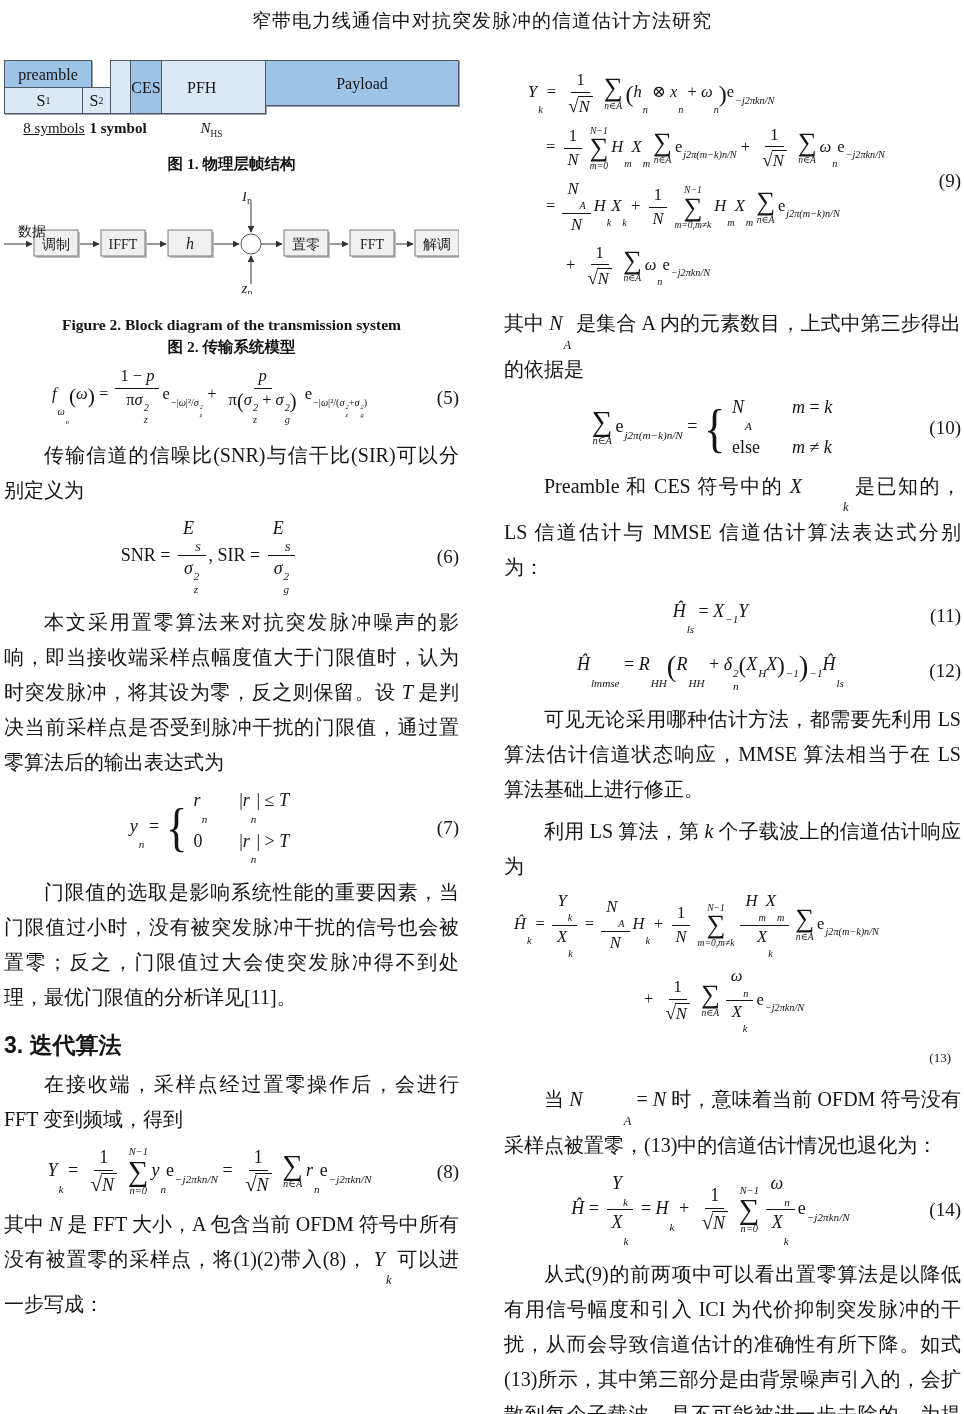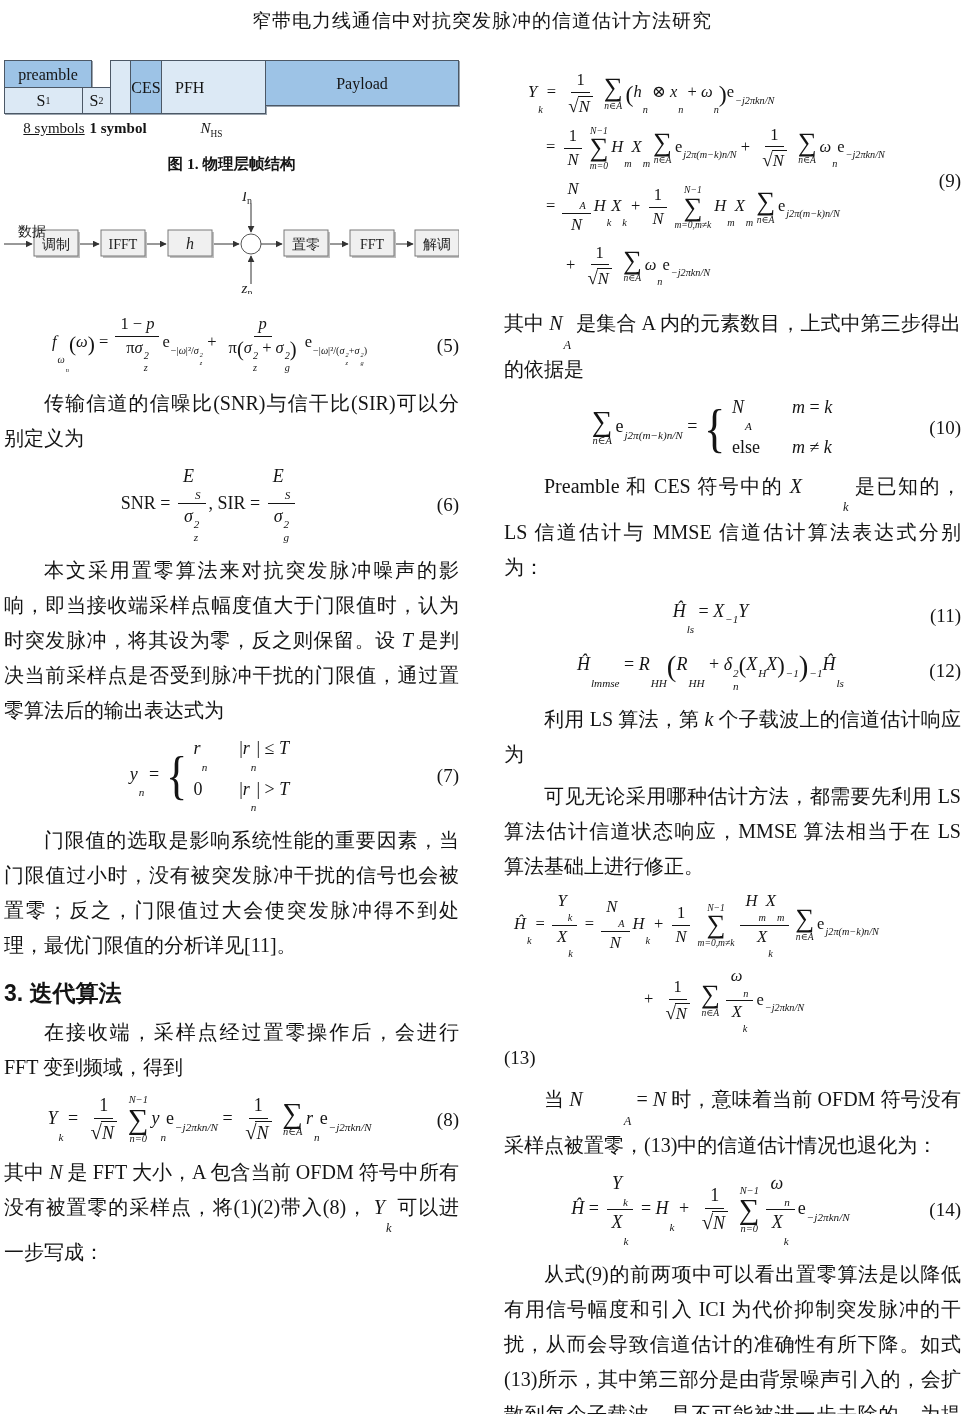--- a/index.html
+++ b/index.html
@@ -36,21 +36,21 @@
   .eq-sm .eqbody,.eq-sm .eqline{font-size:16.5px;}
   .eqnum{width:44px;text-align:right;flex:none;font-size:19px;}
   .eqlines{flex:1;font-size:18px;}
   .eqline{white-space:nowrap;margin:7px 0;}
   .eq9 .eqline:nth-child(1){margin-left:24px;}
   .eq9 .eqline:nth-child(2){margin-left:42px;}
   .eq9 .eqline:nth-child(3){margin-left:42px;}
   .eq9 .eqline:nth-child(4){margin-left:62px;}
   .eq13 .eqline:nth-child(1){margin-left:10px;}
   .eq13 .eqline:nth-child(2){margin-left:140px;}
-  .eqnum13{text-align:left;padding-right:10px;font-size:19px;margin:-2px 0 4px;}
+  .eqnum13{text-align:right;padding-right:10px;font-size:13px;margin:-2px 0 4px;}
   
   .mu{font-style:normal;}
   .mi{font-style:italic;}
   .msc{white-space:nowrap;}
   .mstack{display:inline-flex;flex-direction:column;justify-content:center;
           vertical-align:-0.6em;font-size:0.62em;line-height:1.15;
           text-align:left;margin-left:1px;}
   .msup,.msub{display:block;min-height:1.1em;}
   .mfrac{display:inline-flex;flex-direction:column;align-items:center;
          vertical-align:middle;margin:0 3px;line-height:1.25;}
@@ -83,21 +83,21 @@
       <div class="f1box f1l" style="left:0;top:27px;width:79px;height:27px;">
           <span>S</span>
           <sub>1</sub>
         </div>
       <div class="f1box f1l" style="left:78px;top:27px;width:29px;height:27px;">
           <span>S</span>
           <sub>2</sub>
         </div>
       <div class="f1box f1l" style="left:106px;top:0;width:21px;height:54px;"></div>
       <div class="f1box f1m" style="left:126px;top:0;width:32px;height:54px;">CES</div>
-      <div class="f1box f1l" style="left:157px;top:0;width:105px;height:54px;justify-content:flex-start;padding-left:13px;">PFH</div>
+      <div class="f1box f1l" style="left:157px;top:0;width:105px;height:54px;justify-content:flex-start;padding-left:25px;">PFH</div>
       <div class="f1box f1m" style="left:261px;top:0;width:194px;height:46px;">Payload</div>
       <div class="f1lab" style="left:6px;width:88px;text-align:center;text-decoration:underline;">8 symbols</div>
       <div class="f1lab" style="left:76px;width:76px;text-align:center;font-weight:bold;">1 symbol</div>
       <div class="f1lab" style="left:160px;width:95px;text-align:center;"><i>N</i><sub>HS</sub></div>
     </div>
 
     <div class="cap-wrap">
       <div class="fig-cap">图 1.  物理层帧结构</div>
     </div>
 
@@ -142,20 +142,24 @@
         <text x="119" y="57">IFFT</text>
         <text x="186" y="57" font-style="italic" font-size="16">h</text>
         <text x="302" y="57">置零</text>
         <text x="368" y="57">FFT</text>
         <text x="433" y="57">解调</text>
         <text x="243" y="9"><tspan font-style="italic" font-size="15">I</tspan><tspan font-size="10" dy="3">n</tspan></text>
         <text x="243" y="101"><tspan font-style="italic" font-size="15">z</tspan><tspan font-size="10" dy="3">n</tspan></text>
       </g>
     </svg>
 
+    <div class="cap-wrap">
+      <div class="fig-cap">Figure 2. Block diagram of the transmission system</div>
+      <div class="fig-cap">图 2.  传输系统模型</div>
+    </div>
 
     <div class="equation eq-sm">
       <div class="eqbody"><span class="msc"><span class="mi">f</span><span class="mstack">
               <span class="msup"></span>
               <span class="msub"><span class="msc"><span class="mi">ω</span><span class="mstack">
                     <span class="msup"></span>
                     <span class="msub"><span class="mi">n</span></span>
                   </span></span></span>
             </span></span><span class="mparen" style="font-size: 1.3em;">(</span><span class="mi">ω</span><span class="mparen" style="font-size: 1.3em;">)</span><span class="mu"> = </span><span class="mfrac">
             <span class="mnum"><span class="mu">1 − </span><span class="mi">p</span></span>
@@ -461,23 +465,23 @@
           </span><span class="mparen" style="font-size: 1.6em;">)</span><span class="mstack">
             <span class="msup"><span class="mi">−1</span></span>
             <span class="msub"></span>
           </span><span class="msc"><span class="mi">Ĥ</span><span class="mstack">
               <span class="msup"></span>
               <span class="msub"><span class="mi">ls</span></span>
             </span></span></div>
       <div class="eqnum">(12)</div>
     </div>
 
+    <p class="para indent">可见无论采用哪种估计方法，都需要先利用 LS 算法估计信道状态响应，MMSE 算法相当于在 LS 算法基础上进行修正。</p>
+
     <p class="para indent"><span class="mu">利用 LS 算法，第 </span><span class="mi">k</span><span class="mu"> 个子载波上的信道估计响应为</span></p>
-
-    <p class="para indent">可见无论采用哪种估计方法，都需要先利用 LS 算法估计信道状态响应，MMSE 算法相当于在 LS 算法基础上进行修正。</p>
 
     <div>
       <div class="eqlines eq13 eq-sm">
           <div class="eqline"><span class="msc"><span class="mi">Ĥ</span><span class="mstack">
                 <span class="msup"></span>
                 <span class="msub"><span class="mi">k</span></span>
               </span></span><span class="mu"> = </span><span class="mfrac">
               <span class="mnum"><span class="msc"><span class="mi">Y</span><span class="mstack">
                     <span class="msup"></span>
                     <span class="msub"><span class="mi">k</span></span>

